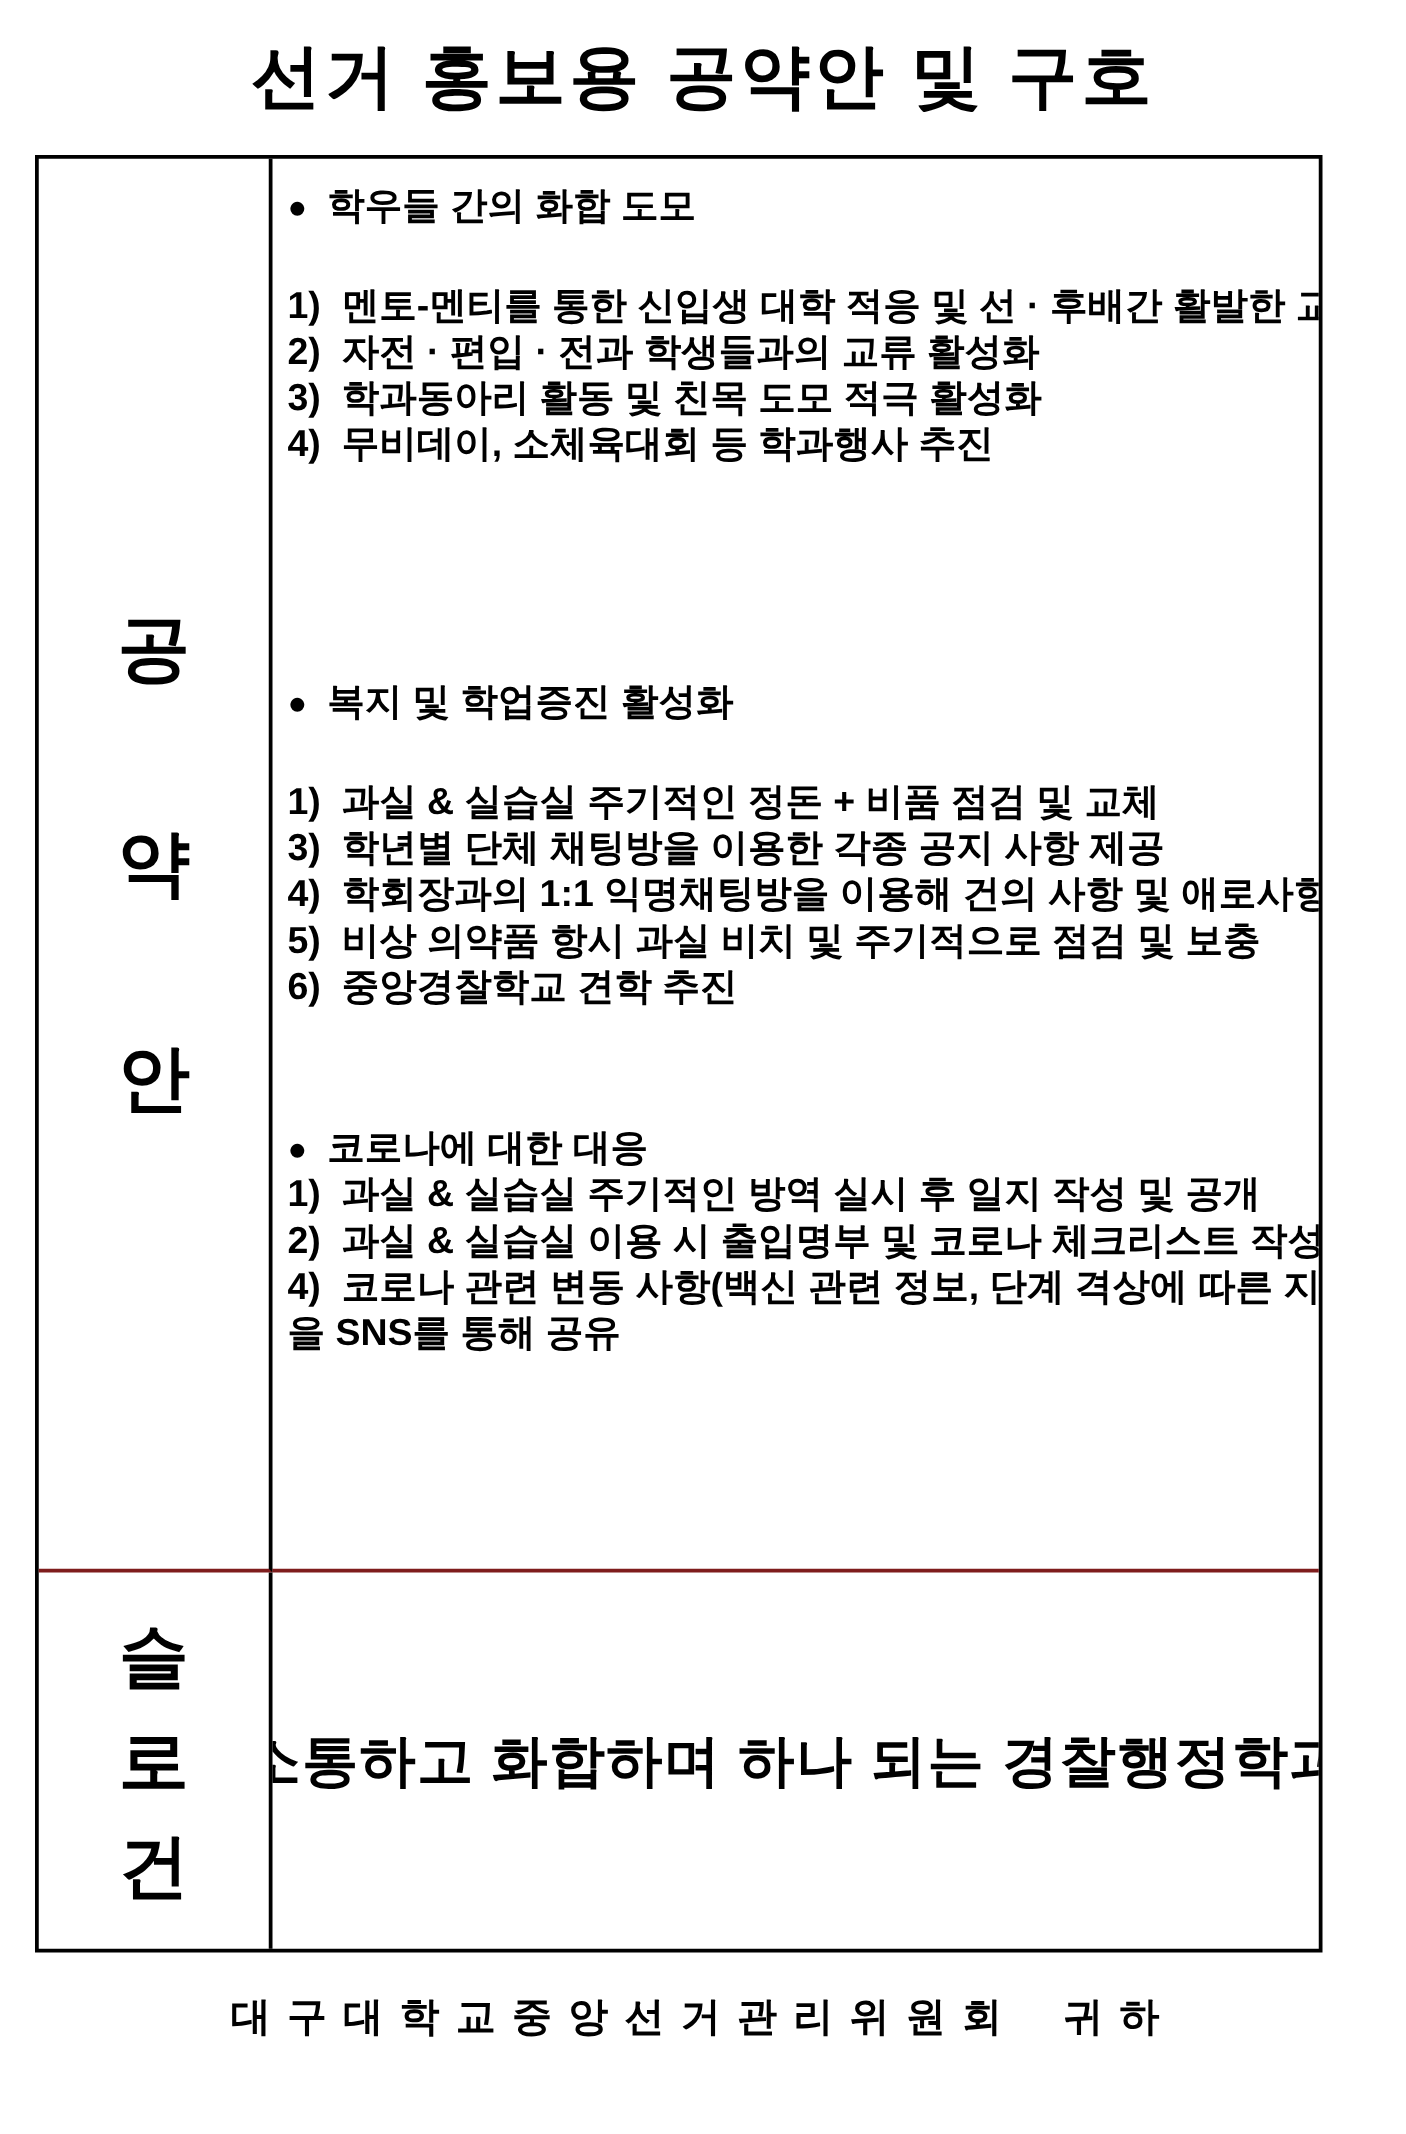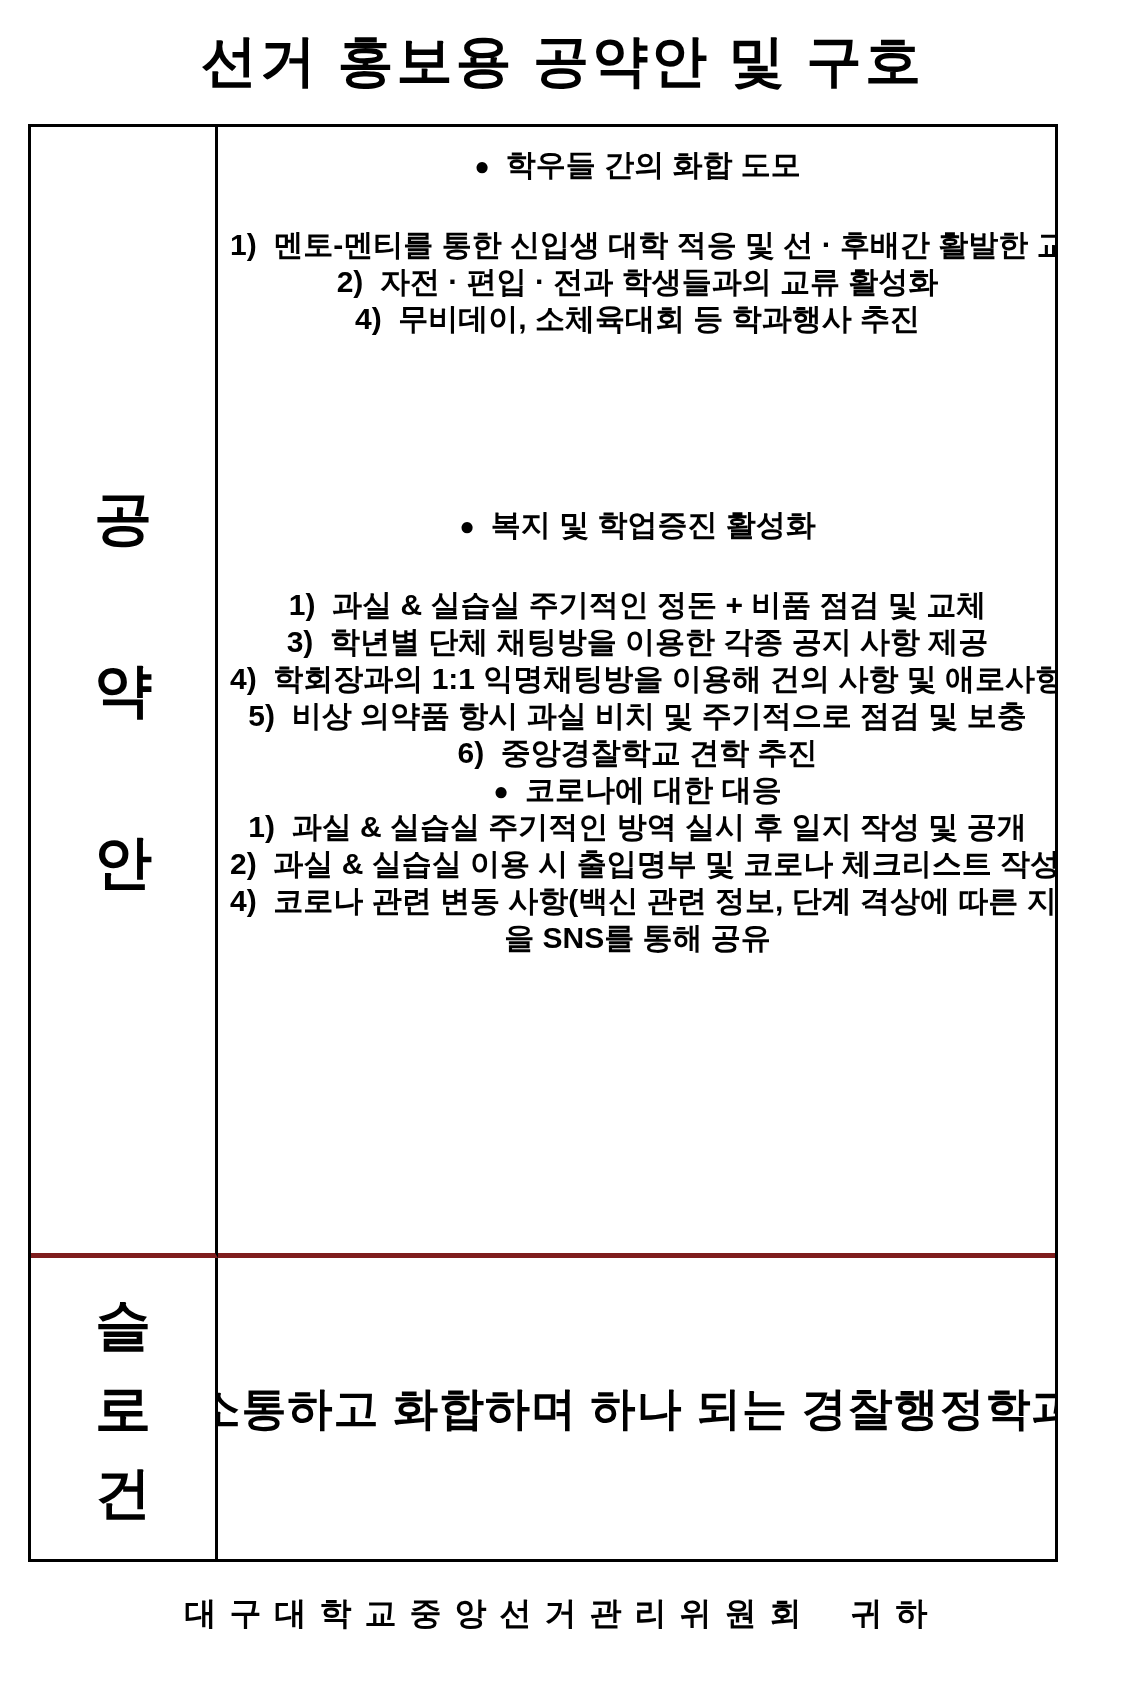--- a/index.html
+++ b/index.html
@@ -39,21 +39,21 @@
     grid-template-rows: 1131px 1fr;
   }
   .cell { box-sizing: border-box; overflow: hidden; }
   .label-cell {
     border-right: 3px solid #000;
     display: flex;
     flex-direction: column;
     align-items: center;
     justify-content: center;
   }
-  .row1 { border-bottom: 5px solid #7f1d1d; text-align: center; }
+  .row1 { border-bottom: 3px solid #7f1d1d; }
   .pledge-label-cell { gap: 114px; }
   .pledge-label-cell .label-char {
     font-size: 58px;
     font-weight: 700;
     line-height: 58px;
   }
   .slogan-label-cell { gap: 28px; }
   .slogan-label-cell .label-char {
     font-size: 56px;
     font-weight: 700;
@@ -66,21 +66,21 @@
   }
   .p-line {
     height: 37px;
     line-height: 37px;
     white-space: pre;
   }
   .sec-heading .bullet { margin-right: 16px; font-size: 26px; }
   .section .items { margin-top: 43px; }
   .section-1 { margin-top: 169px; }
   .section-1 .items { }
-  .section-2 { }
+  .section-2 { margin-top: 92px; }
   .section-2 .items { margin-top: 0; }
   .slogan-cell {
     display: flex;
     align-items: center;
     justify-content: center;
   }
   .slogan-text {
     font-size: 45px;
     font-weight: 700;
     white-space: pre;
@@ -114,20 +114,21 @@
       <span class="label-char">안</span>
     </div>
 
     <div class="cell content-cell row1">
 
       <div class="section section-0">
         <div class="p-line sec-heading"><span class="bullet">●</span><span>학우들 간의 화합 도모</span></div>
         <div class="items">
           <div class="p-line">1)  멘토-멘티를 통한 신입생 대학 적응 및 선 · 후배간 활발한 교류 촉진</div>
           <div class="p-line">2)  자전 · 편입 · 전과 학생들과의 교류 활성화</div>
+          <div class="p-line">3)  학과동아리 활동 및 친목 도모 적극 활성화</div>
           <div class="p-line">4)  무비데이, 소체육대회 등 학과행사 추진</div>
         </div>
       </div>
 
       <div class="section section-1">
         <div class="p-line sec-heading"><span class="bullet">●</span><span>복지 및 학업증진 활성화</span></div>
         <div class="items">
           <div class="p-line">1)  과실 &amp; 실습실 주기적인 정돈 + 비품 점검 및 교체</div>
           <div class="p-line">3)  학년별 단체 채팅방을 이용한 각종 공지 사항 제공</div>
           <div class="p-line">4)  학회장과의 1:1 익명채팅방을 이용해 건의 사항 및 애로사항 수렴</div>

